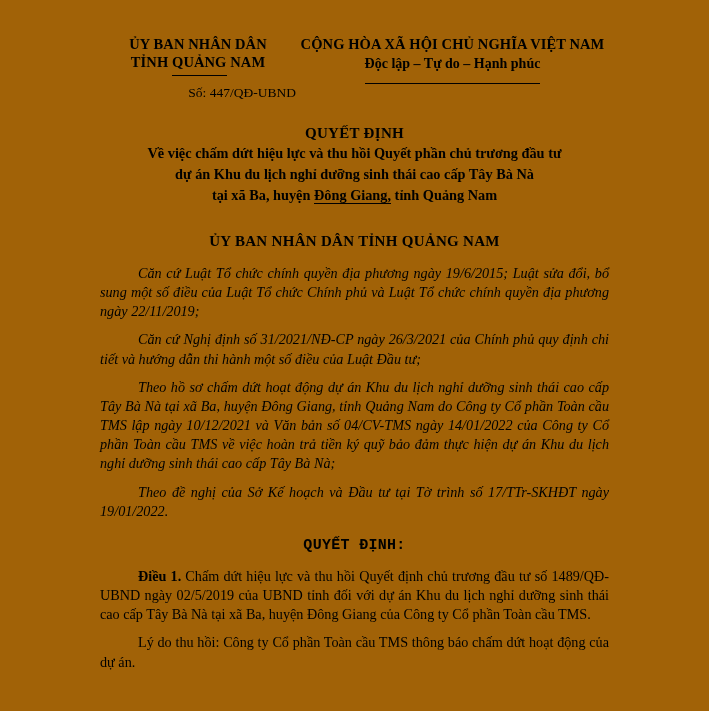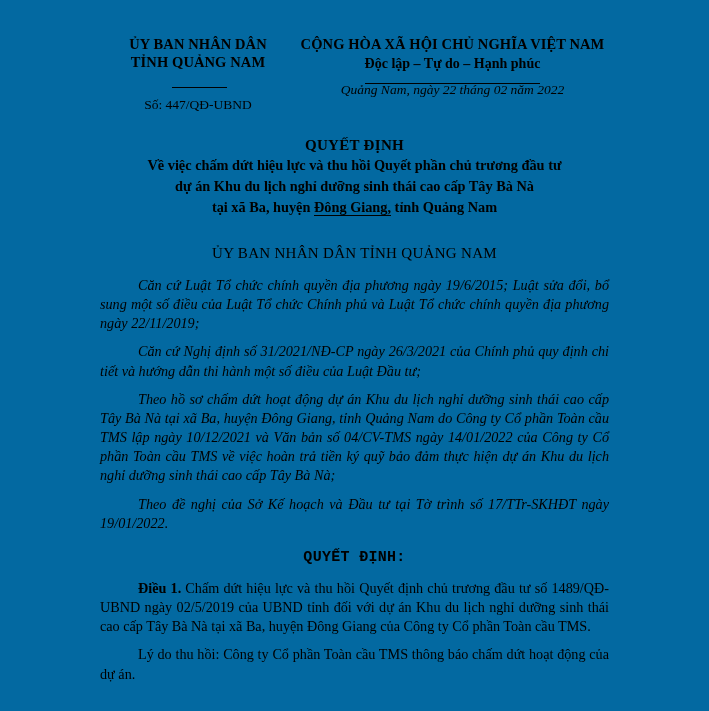--- a/index.html
+++ b/index.html
@@ -16,21 +16,21 @@
     color: #000000;
     -webkit-font-smoothing: antialiased;
   }
 
   .page {
     position: relative;
     width: 709px;
     height: 711px;
     box-sizing: border-box;
     padding: 0 100px;
-    background: #0369a1;
+    background: #a16207;
   }
 
   
   .doc-header {
     display: flex;
     flex-direction: row;
     align-items: flex-start;
     padding-top: 36px;
   }
   .header-left {
@@ -44,26 +44,27 @@
   }
   .org-name {
     font-size: 14.5px;
     font-weight: bold;
     line-height: 1.22;
     letter-spacing: 0.1px;
   }
   .org-name .underline-partial {
     display: inline-block;
     border-bottom: 1.3px solid #000;
-    padding-bottom: 16px;
+    padding-bottom: 4px;
   }
   .doc-number {
     font-size: 13.5px;
     margin-top: 9px;
     line-height: 1.2;
+    text-align: right;
   }
   .nation-name {
     font-size: 14.5px;
     font-weight: bold;
     line-height: 1.22;
     letter-spacing: 0.1px;
   }
   .motto {
     font-size: 14px;
     font-weight: bold;
@@ -99,21 +100,21 @@
     margin-top: 2px;
   }
   .title-sub .ul {
     border-bottom: 1.2px solid #000;
   }
 
   
   .issuer {
     text-align: center;
     font-size: 15px;
-    font-weight: normal;
+    font-weight: bold;
     letter-spacing: 0.3px;
     margin-top: 28px;
   }
 
   
   .body-block {
     margin-top: 14px;
   }
   p.para {
     margin: 0 0 9px 0;
@@ -156,21 +157,20 @@
       <div class="org-name">
         <div>ỦY BAN NHÂN DÂN</div>
         <div><span>TỈNH </span><span class="underline-partial">QUẢNG</span><span> NAM</span></div>
       </div>
       <div class="doc-number">Số: 447/QĐ-UBND</div>
     </div>
 
     <div class="header-right">
       <div class="nation-name">CỘNG HÒA XÃ HỘI CHỦ NGHĨA VIỆT NAM</div>
       <div class="motto"><span>Độc lập – Tự do – Hạnh phúc</span></div>
-      <div class="place-date">Quảng Nam, ngày 22 tháng 02 năm 2022</div>
     </div>
 
   </div>
 
   <div class="title-block">
     <div class="title-main">QUYẾT ĐỊNH</div>
     <div class="title-sub">Về việc chấm dứt hiệu lực và thu hồi Quyết phần chủ trương đầu tư</div>
     <div class="title-sub">dự án Khu du lịch nghỉ dưỡng sinh thái cao cấp Tây Bà Nà</div>
     <div class="title-sub"><span>tại xã Ba, huyện </span><span class="ul">Đông Giang,</span><span> tỉnh Quảng Nam</span></div>
   </div>

